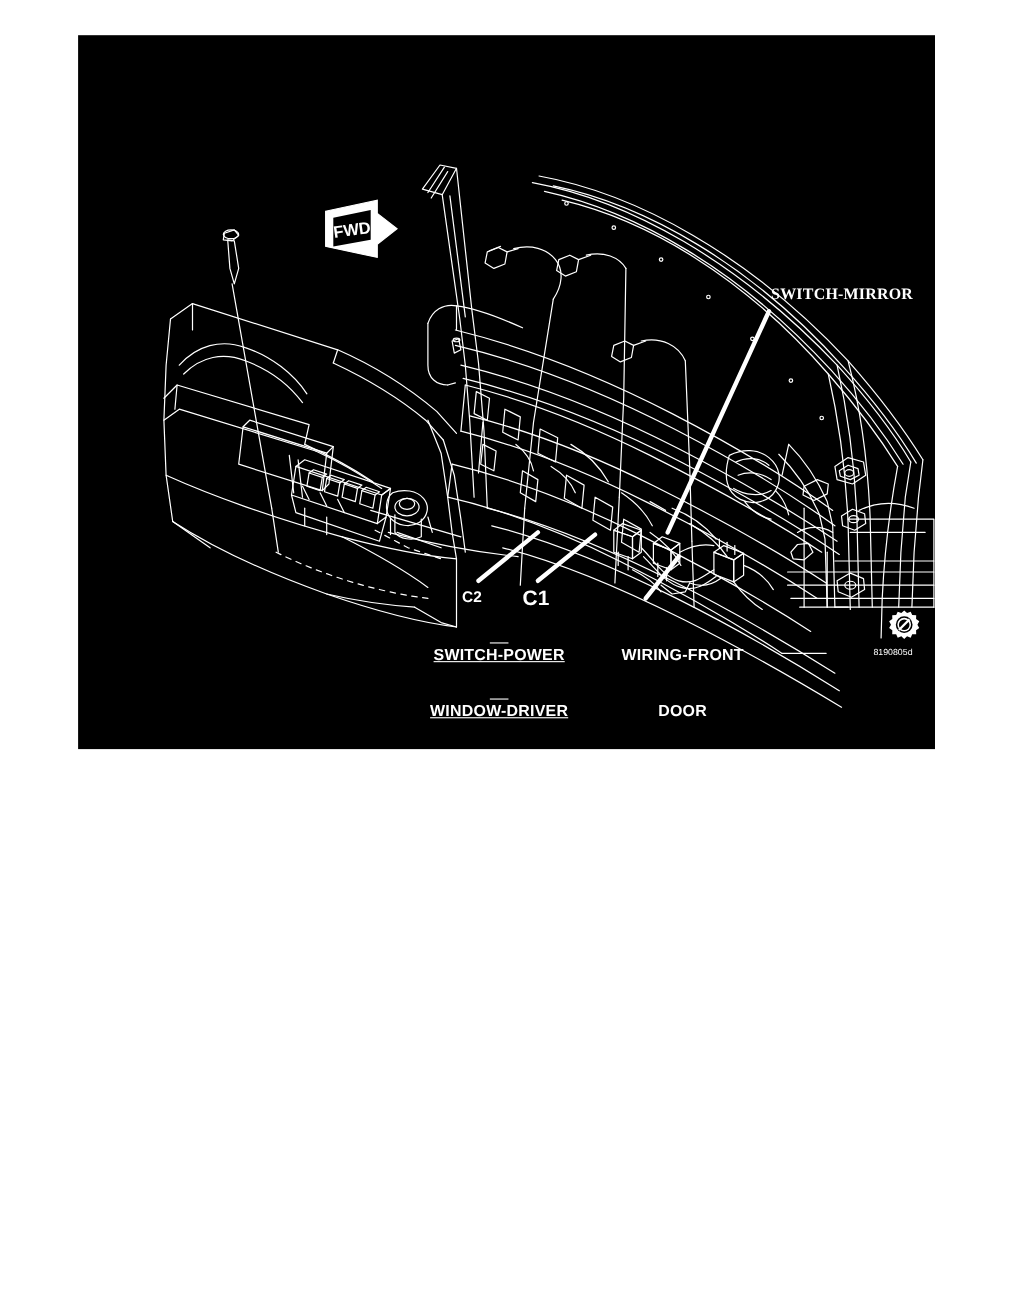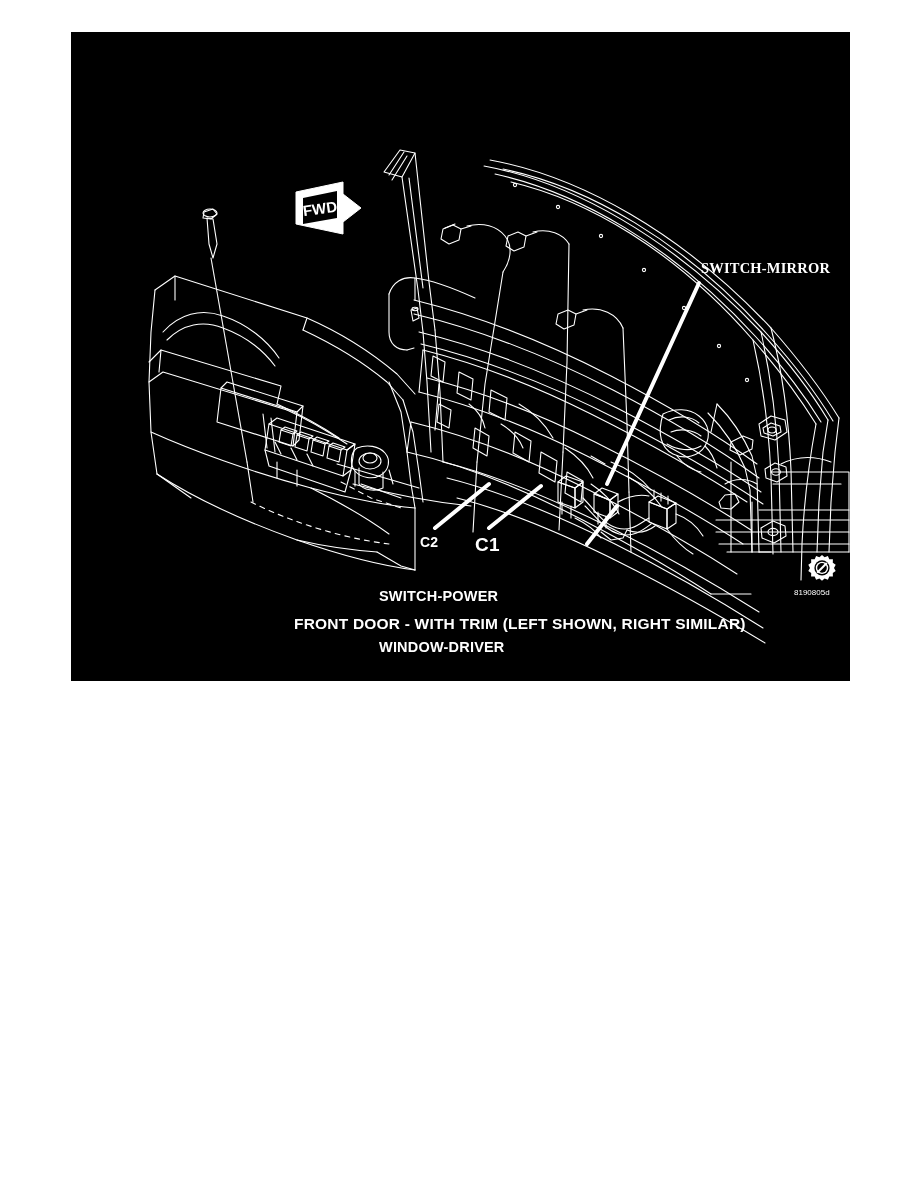--- a/index.html
+++ b/index.html
@@ -3,21 +3,21 @@
 <meta charset="utf-8">
 <style>
   html,body{margin:0;padding:0;background:#ffffff;}
   body{width:918px;height:1188px;font-family:"Liberation Sans",sans-serif;position:relative;overflow:hidden;}
   #figure-panel{position:absolute;left:71px;top:32px;width:779px;height:649px;background:#000000;overflow:hidden;}
   .art{position:absolute;left:0;top:0;width:779px;height:649px;}
   .lbl{position:absolute;color:#ffffff;font-family:"Liberation Sans",sans-serif;font-weight:bold;letter-spacing:.2px;white-space:pre;line-height:1.17;}
   #lbl-switch-mirror{left:630px;top:228px;font-size:14.5px;font-family:Liberation Serif, serif;}
   #lbl-c2{left:349px;top:502px;font-size:14px;}
   #lbl-c1{left:404px;top:502px;font-size:19px;}
-  #lbl-switch-power{left:308px;top:522px;font-size:14.5px;}
+  #lbl-switch-power{left:320px;top:522px;font-size:14.5px;text-align:center;text-decoration:underline;}
   #lbl-wiring-front{left:494px;top:522px;font-size:14.5px;text-align:center;}
   #caption{left:223px;top:583px;font-size:15.5px;}
   #drawing-number{left:723px;top:556px;font-size:8px;font-weight:normal;letter-spacing:0;}
   #gear-logo{position:absolute;left:736px;top:522px;width:30px;height:30px;}
 </style>
 </head>
 <body>
 
 <div id="figure-panel">
 
@@ -281,18 +281,21 @@
 
   <div class="lbl" id="lbl-c2">C2</div>
 
   <div class="lbl" id="lbl-c1">C1</div>
 
   <div class="lbl" id="lbl-switch-power">
     <div>SWITCH-POWER</div>
     <div>WINDOW-DRIVER</div>
   </div>
 
-
-  <div class="lbl" id="caption">FRONT DOOR - WITH TRIM (LEFT SHOWN, RIGHT SIMILAR)</div>
+  <div class="lbl" id="lbl-wiring-front">
+    <div>WIRING-FRONT</div>
+    <div>DOOR</div>
+  </div>
+
 
   <div class="lbl" id="drawing-number">8190805d</div>
 
 </div>
 
 </body></html>

